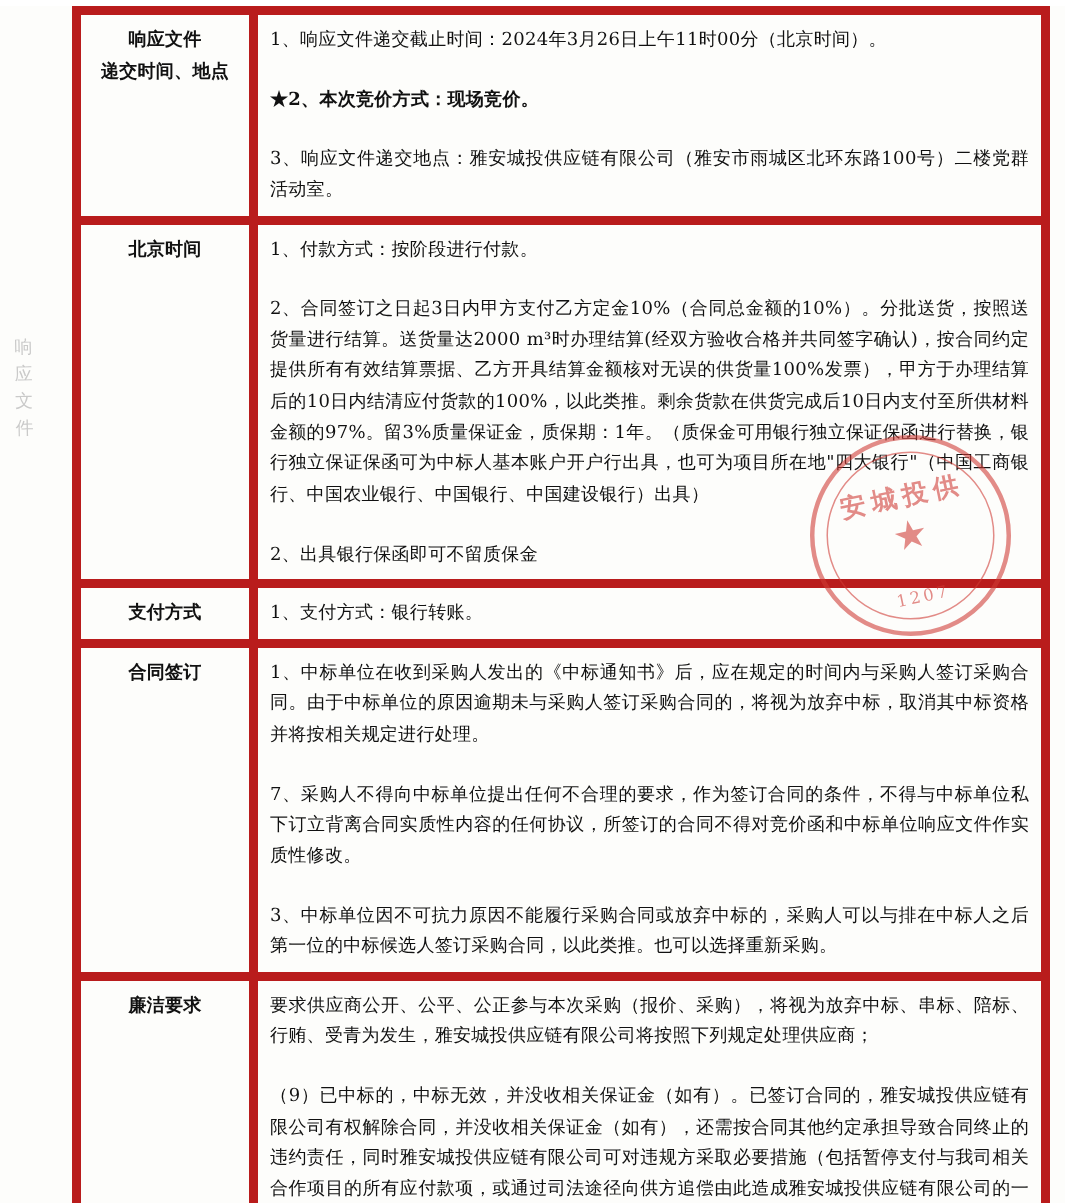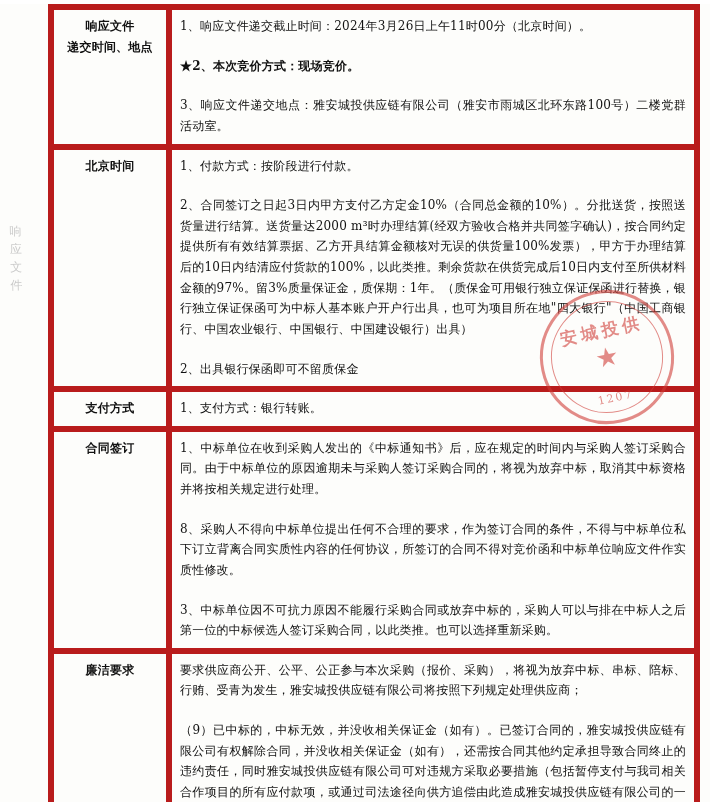--- a/index.html
+++ b/index.html
@@ -175,21 +175,21 @@
           <p class="p">1、支付方式：银行转账。</p>
         </td>
       </tr>
 
       <tr>
         <td class="label">
           <div>合同签订</div>
         </td>
         <td class="body">
           <p class="p">1、中标单位在收到采购人发出的《中标通知书》后，应在规定的时间内与采购人签订采购合同。由于中标单位的原因逾期未与采购人签订采购合同的，将视为放弃中标，取消其中标资格并将按相关规定进行处理。</p>
-          <p class="p">8、采购人不得向中标单位提出任何不合理的要求，作为签订合同的条件，不得与中标单位私下订立背离合同实质性内容的任何协议，所签订的合同不得对竞价函和中标单位响应文件作实质性修改。</p>
+          <p class="p">7、采购人不得向中标单位提出任何不合理的要求，作为签订合同的条件，不得与中标单位私下订立背离合同实质性内容的任何协议，所签订的合同不得对竞价函和中标单位响应文件作实质性修改。</p>
           <p class="p">3、中标单位因不可抗力原因不能履行采购合同或放弃中标的，采购人可以与排在中标人之后第一位的中标候选人签订采购合同，以此类推。也可以选择重新采购。</p>
         </td>
       </tr>
 
       <tr>
         <td class="label">
           <div>廉洁要求</div>
         </td>
         <td class="body">
           <p class="p">要求供应商公开、公平、公正参与本次采购（报价、采购），将视为放弃中标、串标、陪标、行贿、受青为发生，雅安城投供应链有限公司将按照下列规定处理供应商；</p>

